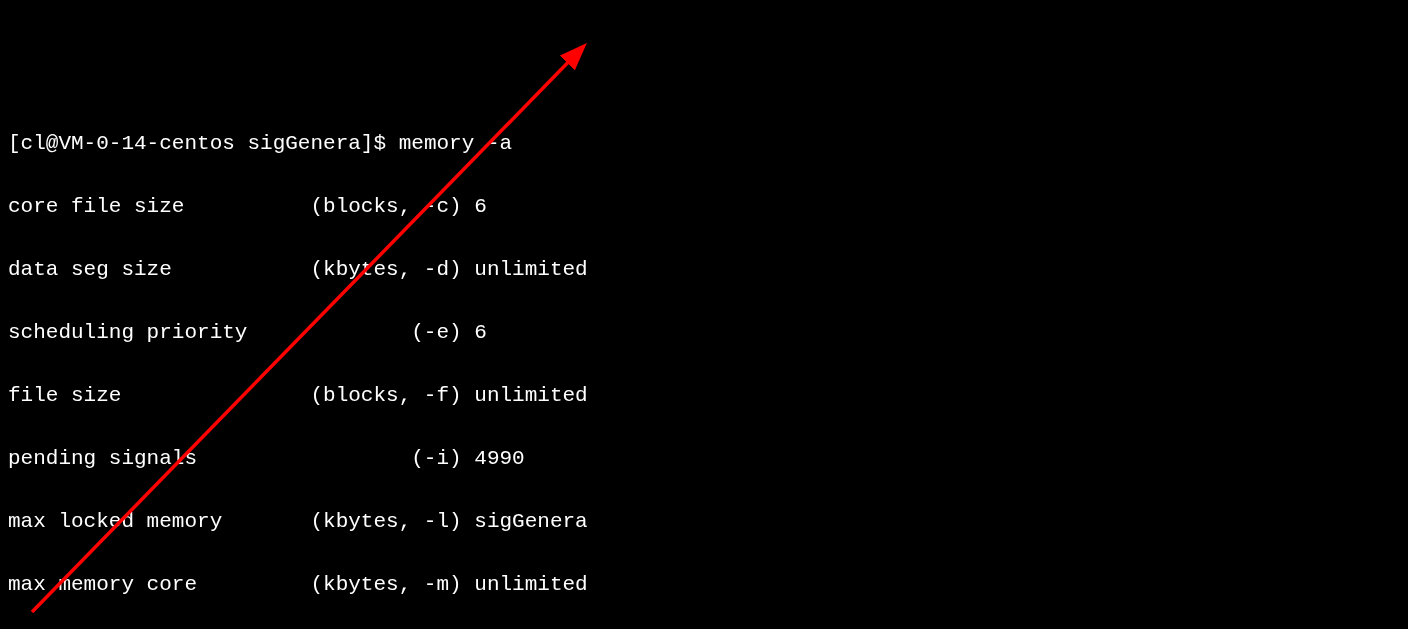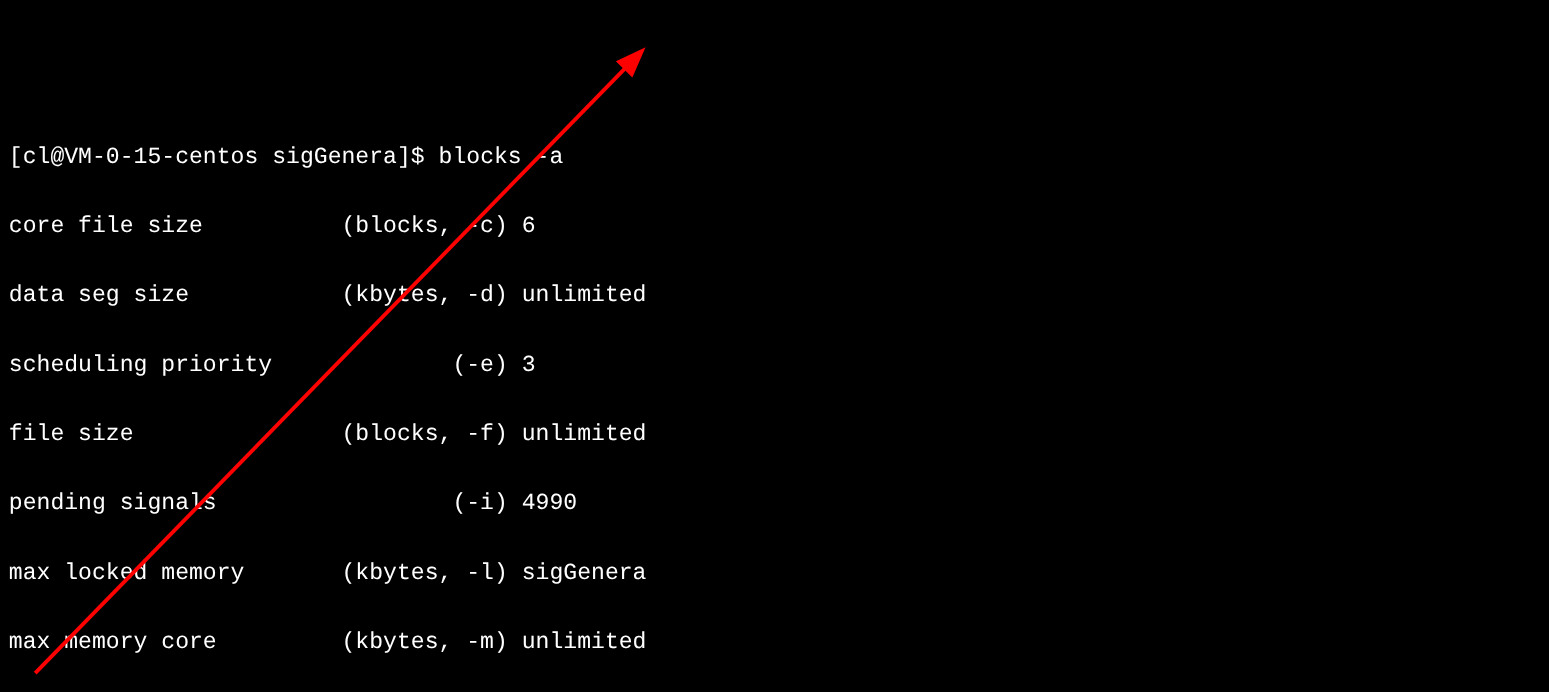--- a/index.html
+++ b/index.html
@@ -31,24 +31,24 @@
       width: 1408px;
       height: 629px;
       pointer-events: none;
     }
   </style>
 </head>
 <body>
 
 
 
-<div class="terminal-line"><span>[cl@VM-0-15-centos sigGenera]$ </span><span>blocks -a</span></div>
+<div class="terminal-line"><span>[cl@VM-0-14-centos sigGenera]$ </span><span>memory -a</span></div>
 <div class="terminal-line">core file size          (blocks, -c) 6</div>
 <div class="terminal-line">data seg size           (kbytes, -d) unlimited</div>
-<div class="terminal-line">scheduling priority             (-e) 3</div>
+<div class="terminal-line">scheduling priority             (-e) 6</div>
 <div class="terminal-line">file size               (blocks, -f) unlimited</div>
 <div class="terminal-line">pending signals                 (-i) 4990</div>
 <div class="terminal-line">max locked memory       (kbytes, -l) sigGenera</div>
 <div class="terminal-line">max memory core         (kbytes, -m) unlimited</div>
 
 
 
 
 
 

